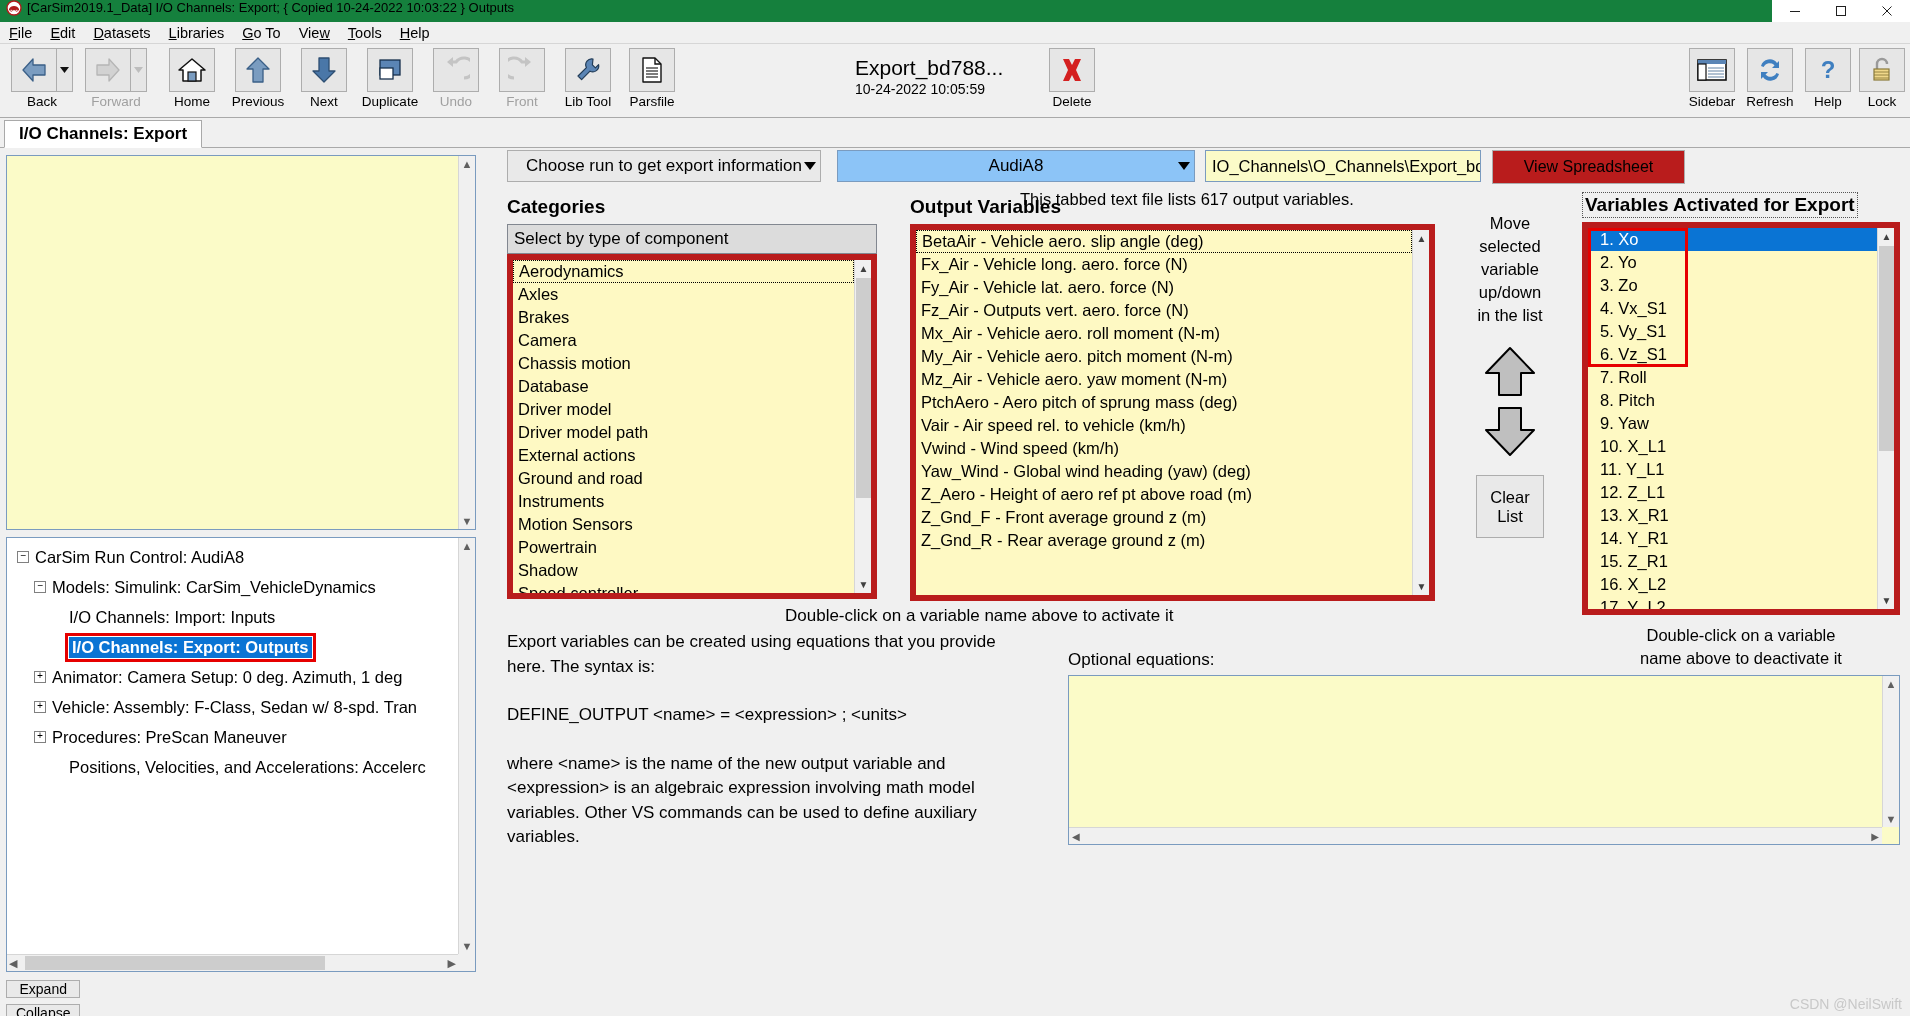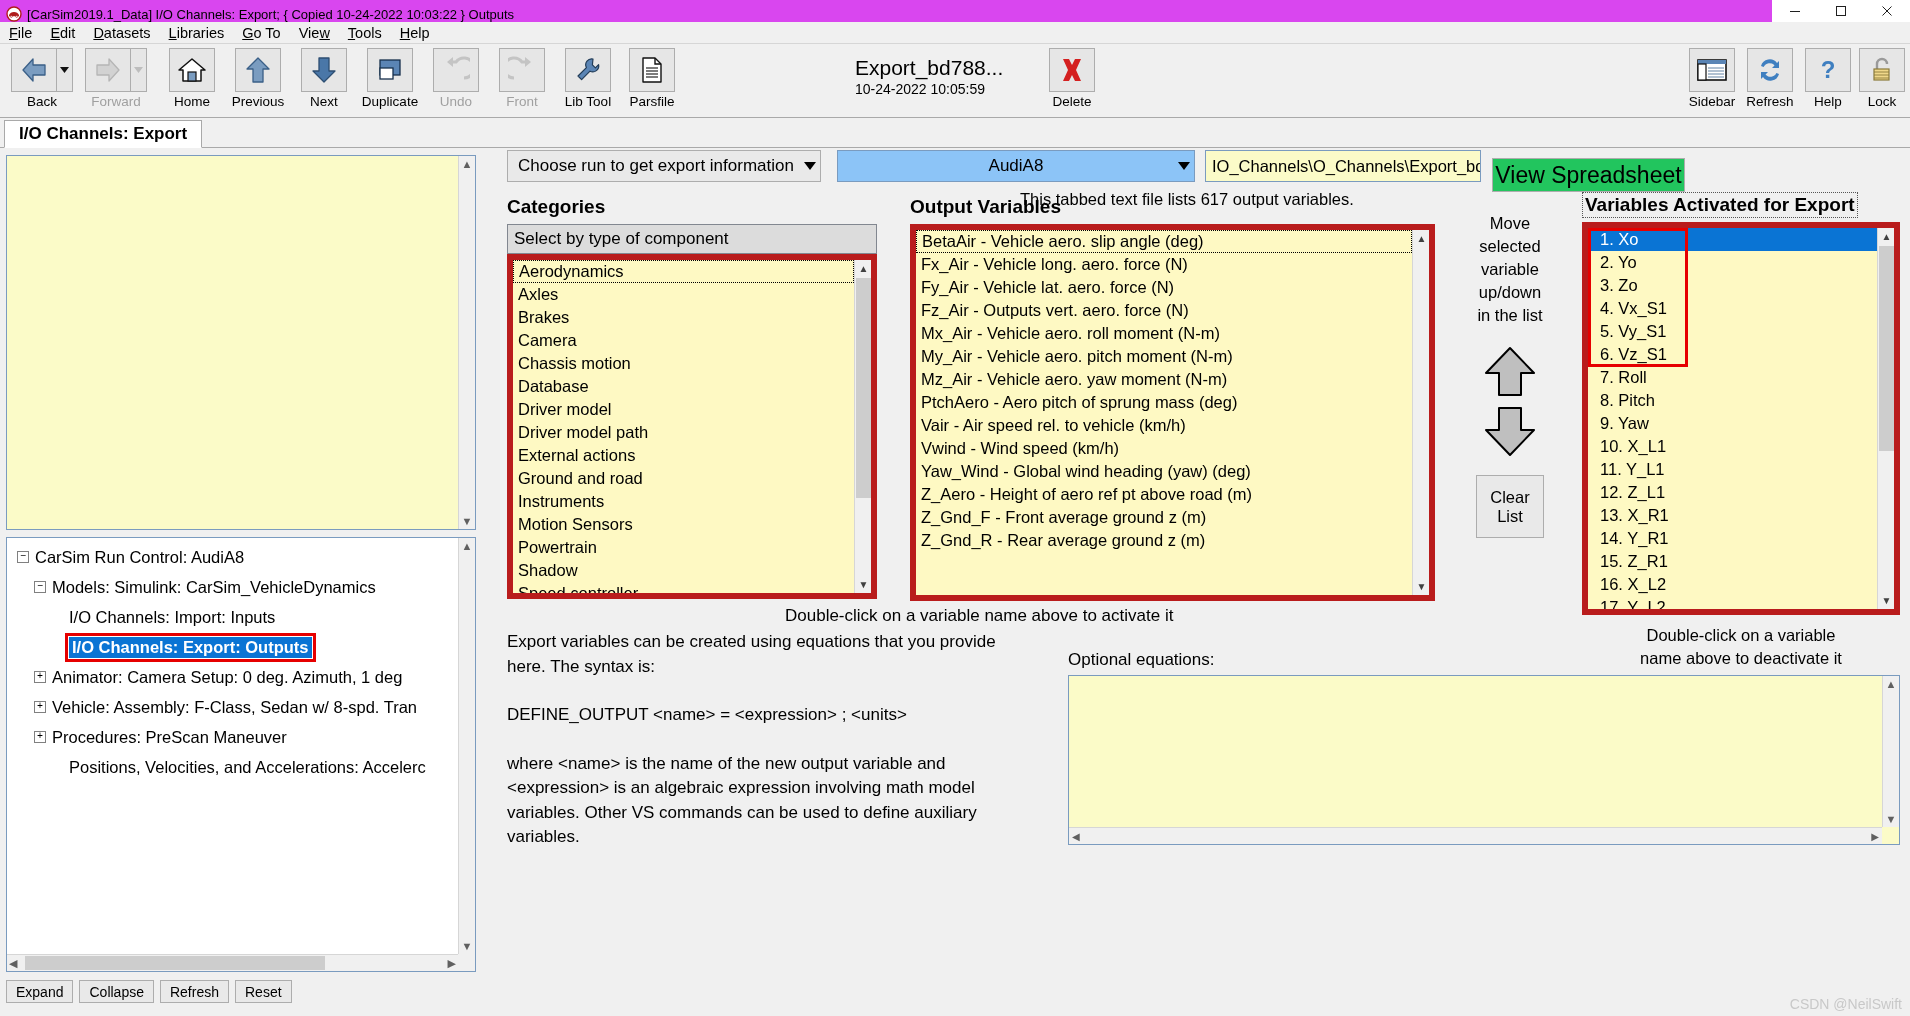--- a/index.html
+++ b/index.html
@@ -10,22 +10,22 @@
     background: #f0f0f0;
     font-family: "Liberation Sans", sans-serif;
     font-size: 15px;
     color: #000;
   }
   #app { position: relative; width: 1910px; height: 1016px; background: #f0f0f0; }
 
   
   .titlebar {
     position: absolute; left: 0; top: 0; width: 1910px; height: 22px;
-    background: #d946ef;
-    display: flex; align-items: flex-end;
+    background: #15803d;
+    display: flex; align-items: flex-start;
   }
   .tb-icon {
     width: 16px; height: 16px; margin-left: 6px; margin-right: 5px;
     flex: 0 0 auto; position: relative;
   }
   .tb-icon svg { display: block; }
   .tb-title { font-size: 13px; color: #000; white-space: nowrap; }
   .tb-buttons { position: absolute; right: 0; top: 0; height: 22px; display: flex; }
   .tb-btn {
     width: 46px; height: 22px; display: flex; align-items: center; justify-content: center;
@@ -120,21 +120,21 @@
   }
   .tree-hscroll {
     position: absolute; left: 0; right: 17px; bottom: 0; height: 17px;
     background: #f0f0f0; border-top: 1px solid #d6d6d6;
     display: flex; justify-content: space-between; align-items: center; padding: 0 2px;
   }
   .tree-corner { position: absolute; right: 0; bottom: 0; width: 17px; height: 17px; background: #f0f0f0; }
   .hthumb { position: absolute; left: 18px; bottom: 1px; width: 300px; height: 14px; background: #cdcdcd; }
 
   .bottom-btns {
-    position: absolute; left: 6px; top: 980px; height: 26px; display: flex; gap: 6px;
+    position: absolute; left: 6px; top: 980px; height: 26px; display: flex; gap: 6px; flex-direction: column;
   }
   .sm-btn {
     min-width: 55px; height: 23px; background: #e9e9e9; border: 1px solid #adadad;
     font-size: 14px; display: flex; align-items: center; justify-content: center;
     padding: 0 9px; cursor: default; color: #000;
   }
 
   
   .splitter { position: absolute; left: 482px; top: 148px; width: 6px; height: 868px; background: #f0f0f0; }
 
@@ -144,37 +144,37 @@
   .row-top { position: absolute; left: 17px; top: 0; }
   .combo {
     position: relative; height: 32px; background: #e9e9e9; border: 1px solid #adadad;
     display: flex; align-items: center; font-size: 17px; cursor: default; color: #000;
   }
   .combo .caret {
     position: absolute; right: 4px; top: 50%; transform: translateY(-50%);
     width: 0; height: 0; border-left: 6px solid transparent; border-right: 6px solid transparent;
     border-top: 8px solid #000;
   }
-  #choose-run-combo { left: 0; width: 314px; padding-left: 10px; }
+  #choose-run-combo { left: 0; width: 314px; padding-left: 18px; }
   #run-select-combo {
     position: absolute; left: 330px; top: 0; width: 358px;
     background: #8cc4f7; border: 1px solid #7a9bbf;
     justify-content: center; font-size: 17px;
   }
   .yellow-path {
     position: absolute; left: 698px; top: 0; width: 276px; height: 32px;
     background: #fbfbc8; border: 1px solid #7a9bbf;
     display: flex; align-items: center; padding-left: 6px;
     font-size: 16.5px; white-space: nowrap; overflow: hidden; color: #000;
   }
   .view-ss-btn {
-    position: absolute; left: 985px; top: 8px; width: 193px; height: 34px;
-    background: #22c55e; border: 1px solid #adadad;
+    position: absolute; left: 985px; top: 0; width: 193px; height: 34px;
+    background: #b91c1c; border: 1px solid #adadad;
     display: flex; align-items: center; justify-content: center;
-    font-size: 23px; cursor: default; color: #000;
+    font-size: 16px; cursor: default; color: #000;
   }
   .tabbed-note {
     position: absolute; left: 530px; top: 40px; font-size: 16.5px; color: #000; white-space: nowrap;
   }
 
   .sec-title { font-size: 19px; font-weight: bold; color: #000; white-space: nowrap; }
 
   
   #categories-col { position: absolute; left: 17px; top: 46px; width: 370px; }
   .listbox {

